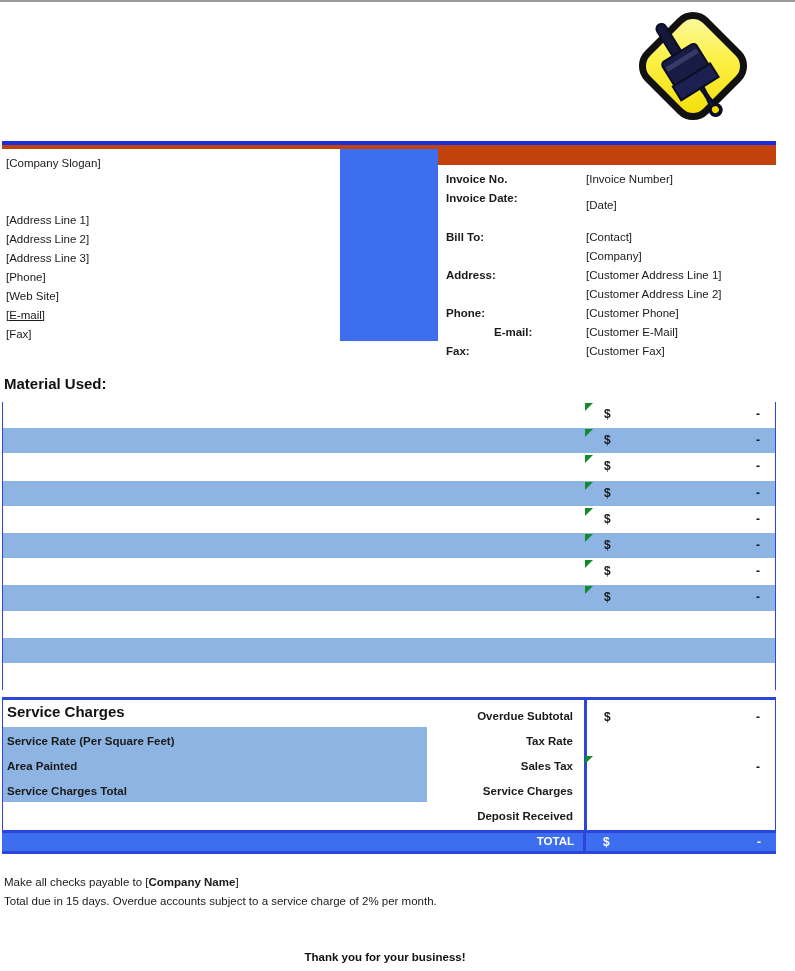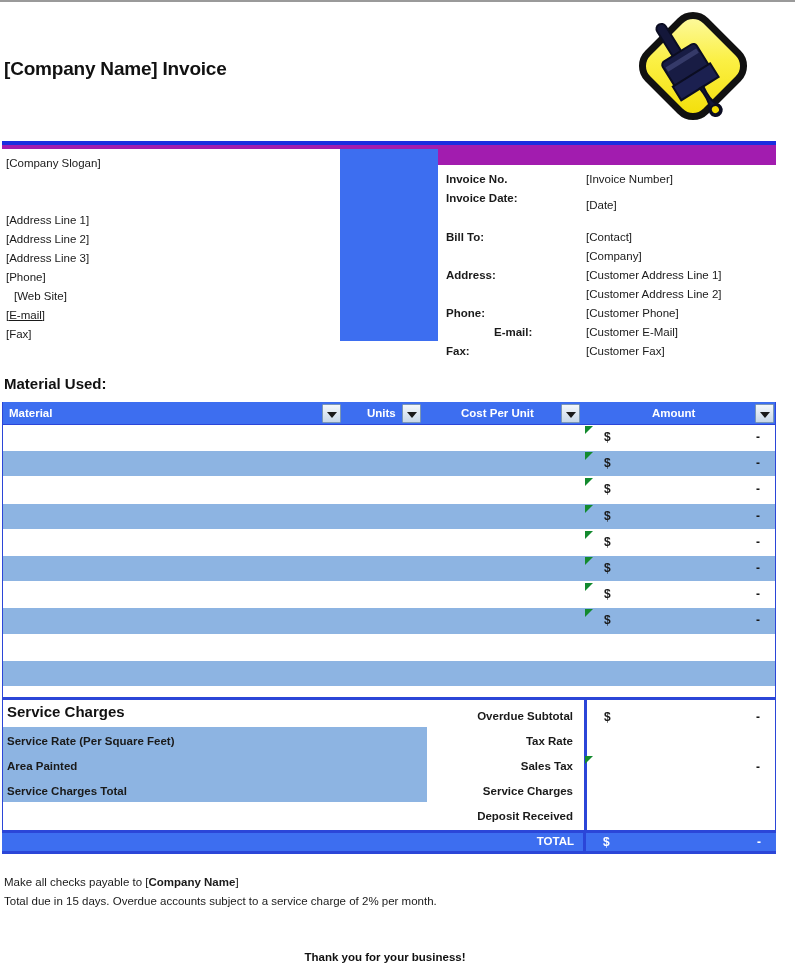--- a/index.html
+++ b/index.html
@@ -45,21 +45,21 @@
   }
 
   
   .info-band {
     position: absolute;
     left: 2px; top: 141px;
     width: 774px; height: 200px;
     border-top: 4px solid #1a2ee0;
     border-bottom: 4px solid #ec4899;
     box-sizing: border-box;
-    background: #a21caf;
+    background: #c2410c;
   }
   .info-left {
     position: absolute;
     left: 0; top: 4px;
     width: 338px; height: 192px;
     background: #ffffff;
   }
   .info-divider {
     position: absolute;
     left: 338px; top: 4px;
@@ -275,21 +275,20 @@
     color: #111111;
     margin-top: 19px;
   }
 </style>
 </head>
 <body>
 
 <div class="topedge"></div>
 
 <div class="header">
-  <div class="doc-title">[Company Name] Invoice</div>
 
   <div class="logo">
     <svg viewBox="0 0 130 128" width="130" height="128" aria-hidden="true">
       <defs>
         <linearGradient id="ygrad" x1="0" y1="0" x2="1" y2="1">
           <stop offset="0%" stop-color="#fdfbb0"></stop>
           <stop offset="45%" stop-color="#fbf045"></stop>
           <stop offset="100%" stop-color="#f2dc00"></stop>
         </linearGradient>
       </defs>
@@ -309,21 +308,21 @@
 </div>
 
 <div class="info-band">
 
   <div class="info-left">
     <div class="ln" style="left:4px; top:8px;">[Company Slogan]</div>
     <div class="ln" style="left:4px; top:65px;">[Address Line 1]</div>
     <div class="ln" style="left:4px; top:84px;">[Address Line 2]</div>
     <div class="ln" style="left:4px; top:103px;">[Address Line 3]</div>
     <div class="ln" style="left:4px; top:122px;">[Phone]</div>
-    <div class="ln" style="left:12px; top:141px;">[Web Site]</div>
+    <div class="ln" style="left:4px; top:141px;">[Web Site]</div>
     <div class="ln" style="left:4px; top:160px;text-decoration:underline;">[E-mail]</div>
     <div class="ln" style="left:4px; top:179px;">[Fax]</div>
   </div>
 
   <div class="info-divider"></div>
 
   <div class="info-right">
     <div class="ln lbl" style="left:8px;  top:8px;">Invoice No.</div>
     <div class="ln" style="left:148px;top:8px;">[Invoice Number]</div>
     <div class="ln lbl" style="left:8px;  top:27px;">Invoice Date:</div>
@@ -340,30 +339,20 @@
     <div class="ln lbl" style="left:8px;  top:161px;padding-left:48px;">E-mail:</div>
     <div class="ln" style="left:148px;top:161px;">[Customer E-Mail]</div>
     <div class="ln lbl" style="left:8px;  top:180px;">Fax:</div>
     <div class="ln" style="left:148px;top:180px;">[Customer Fax]</div>
   </div>
 </div>
 
 <div class="section-heading">Material Used:</div>
 
 <div class="mat-table">
-  <div class="mat-head">
-    <div class="hcell" style="left:6px;">Material</div>
-    <div class="filter-btn" style="left:319px;"></div>
-    <div class="hcell" style="left:364px;">Units</div>
-    <div class="filter-btn" style="left:399px;"></div>
-    <div class="hcell" style="left:458px;">Cost Per Unit</div>
-    <div class="filter-btn" style="left:558px;"></div>
-    <div class="hcell" style="left:649px;">Amount</div>
-    <div class="filter-btn" style="left:752px;"></div>
-  </div>
   <div id="mat-rows">
       <div class="mat-row">
         <div class="gflag"></div>
         <div class="dollar">$</div>
         <div class="dash">-</div>
       </div>
       <div class="mat-row alt">
         <div class="gflag"></div>
         <div class="dollar">$</div>
         <div class="dash">-</div>

